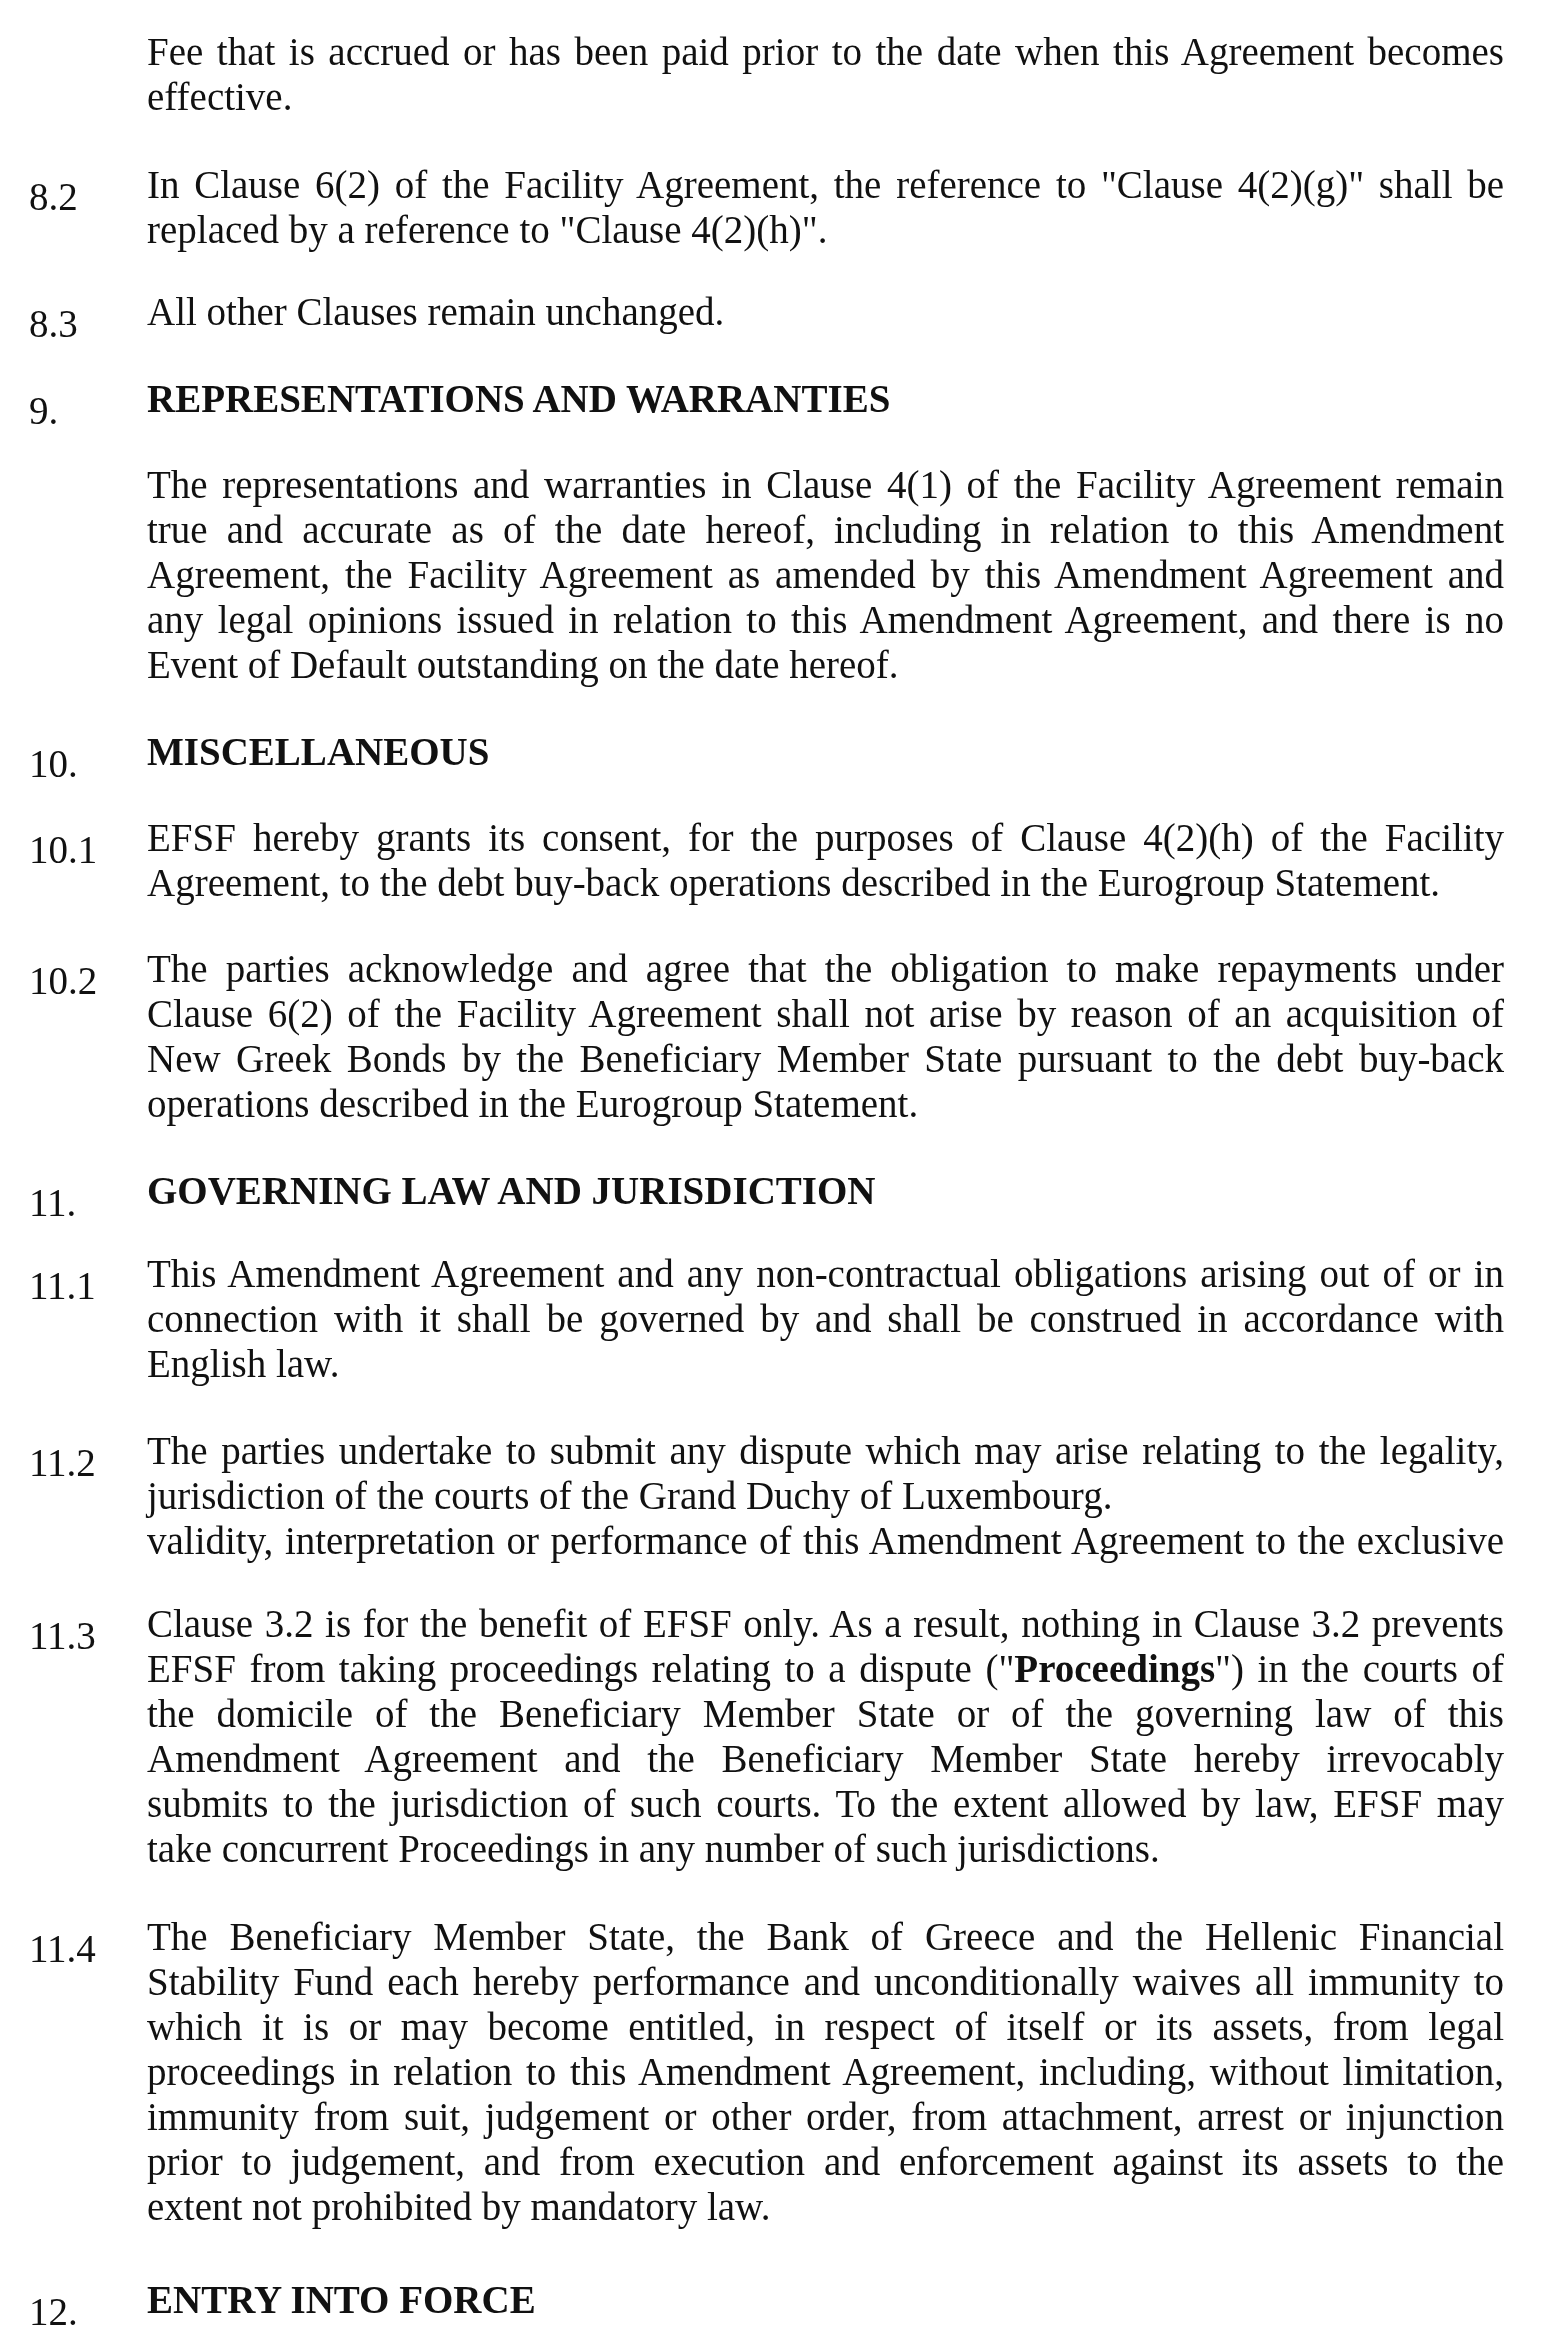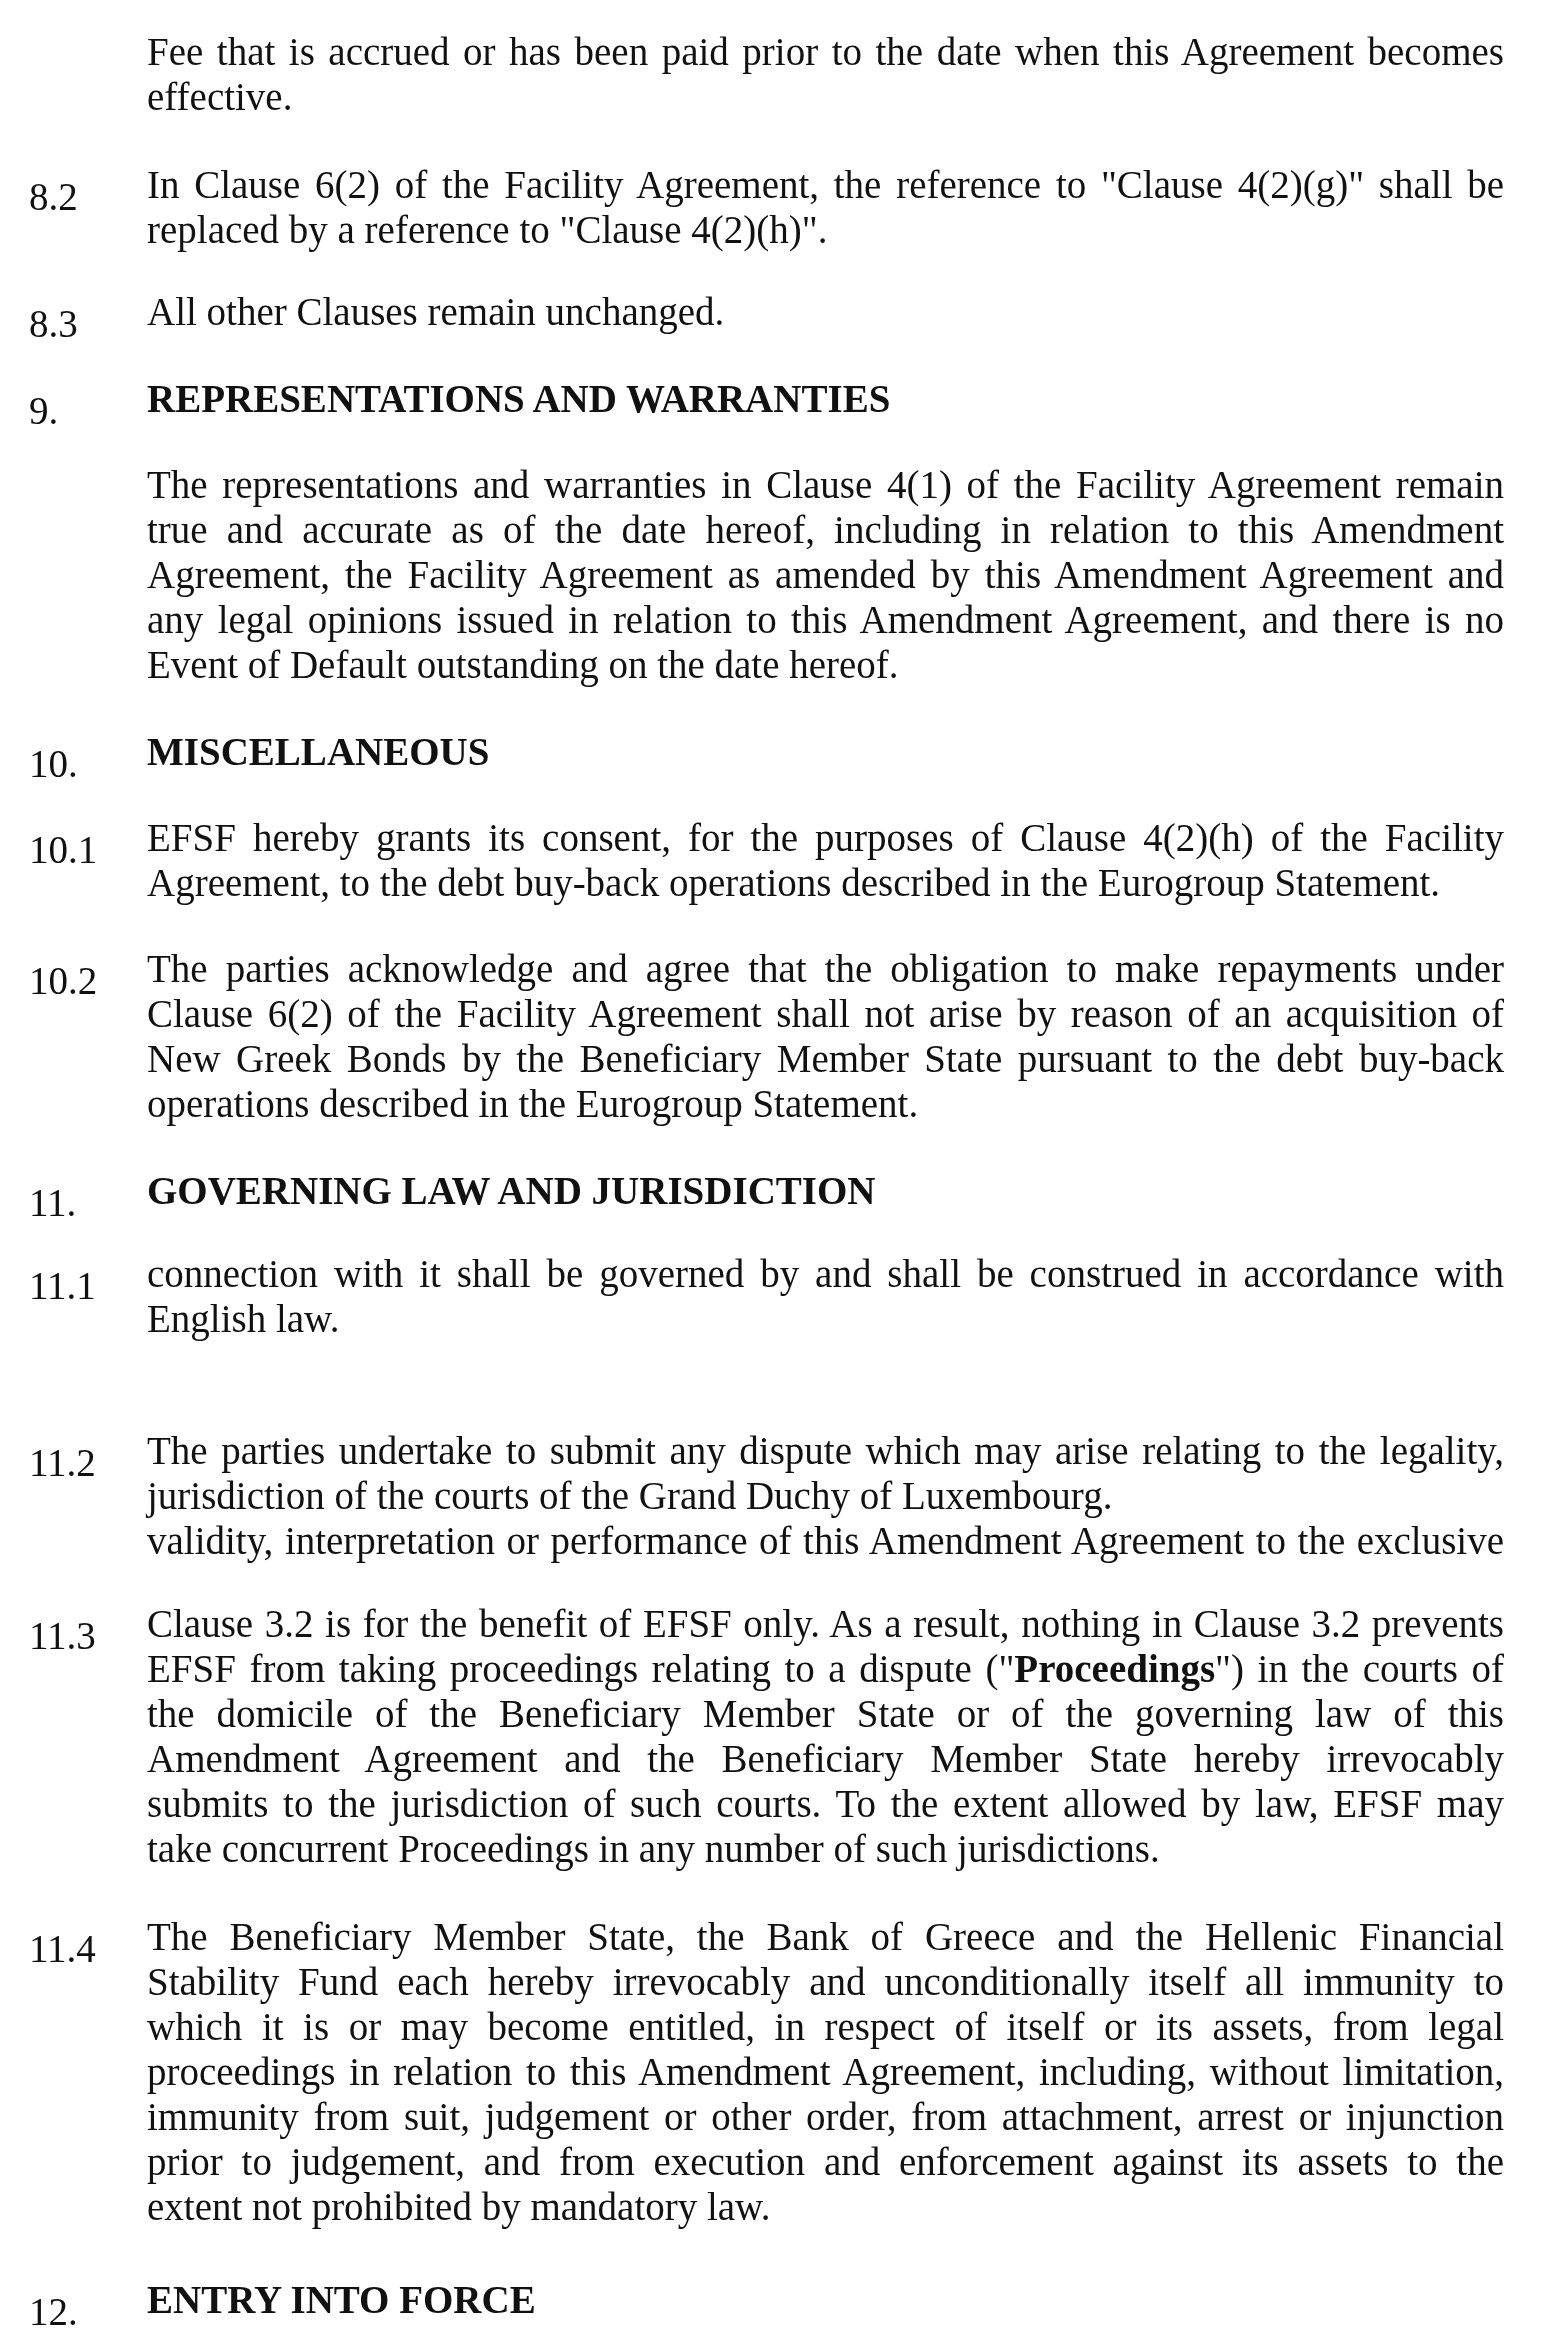--- a/index.html
+++ b/index.html
@@ -86,20 +86,21 @@
   <div class="block" style="top:1168px">
     <span class="num">11.</span>
     <div class="body heading">
       <span class="line last">GOVERNING LAW AND JURISDICTION</span>
     </div>
   </div>
 
   <div class="block" style="top:1251px">
     <span class="num">11.1</span>
     <div class="body">
+      <span class="line">This Amendment Agreement and any non-contractual obligations arising out of or in</span>
       <span class="line">connection with it shall be governed by and shall be construed in accordance with</span>
       <span class="line last">English law.</span>
     </div>
   </div>
 
   <div class="block" style="top:1428px">
     <span class="num">11.2</span>
     <div class="body">
       <span class="line">The parties undertake to submit any dispute which may arise relating to the legality,</span>
       <span class="line last">jurisdiction of the courts of the Grand Duchy of Luxembourg.</span>
@@ -116,21 +117,21 @@
       <span class="line">Amendment Agreement and the Beneficiary Member State hereby irrevocably</span>
       <span class="line">submits to the jurisdiction of such courts.  To the extent allowed by law, EFSF may</span>
       <span class="line last">take concurrent Proceedings in any number of such jurisdictions.</span>
     </div>
   </div>
 
   <div class="block" style="top:1914px">
     <span class="num">11.4</span>
     <div class="body">
       <span class="line">The Beneficiary Member State, the Bank of Greece and the Hellenic Financial</span>
-      <span class="line">Stability Fund each hereby irrevocably and unconditionally itself all immunity to</span>
+      <span class="line">Stability Fund each hereby performance and unconditionally waives all immunity to</span>
       <span class="line">which it is or may become entitled, in respect of itself or its assets, from legal</span>
       <span class="line">proceedings in relation to this Amendment Agreement, including, without limitation,</span>
       <span class="line">immunity from suit, judgement or other order, from attachment, arrest or injunction</span>
       <span class="line">prior to judgement, and from execution and enforcement against its assets to the</span>
       <span class="line last">extent not prohibited by mandatory law.</span>
     </div>
   </div>
 
   <div class="block" style="top:2277px">
     <span class="num">12.</span>

